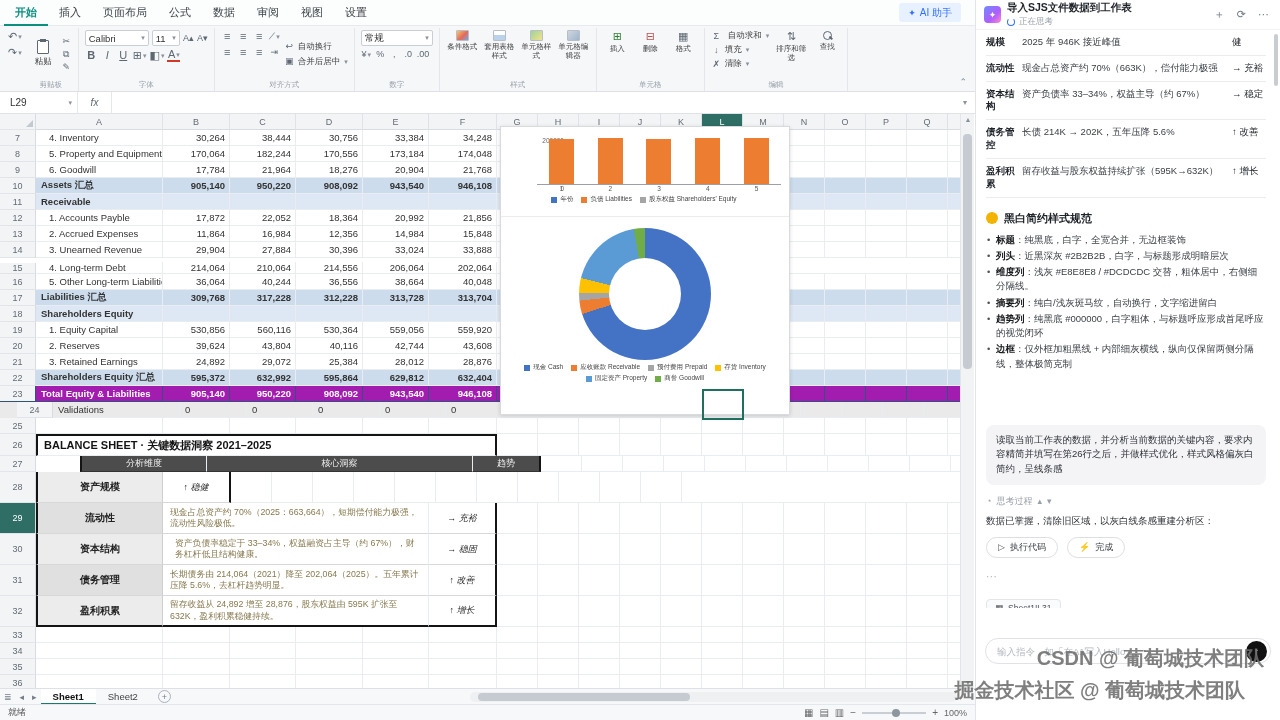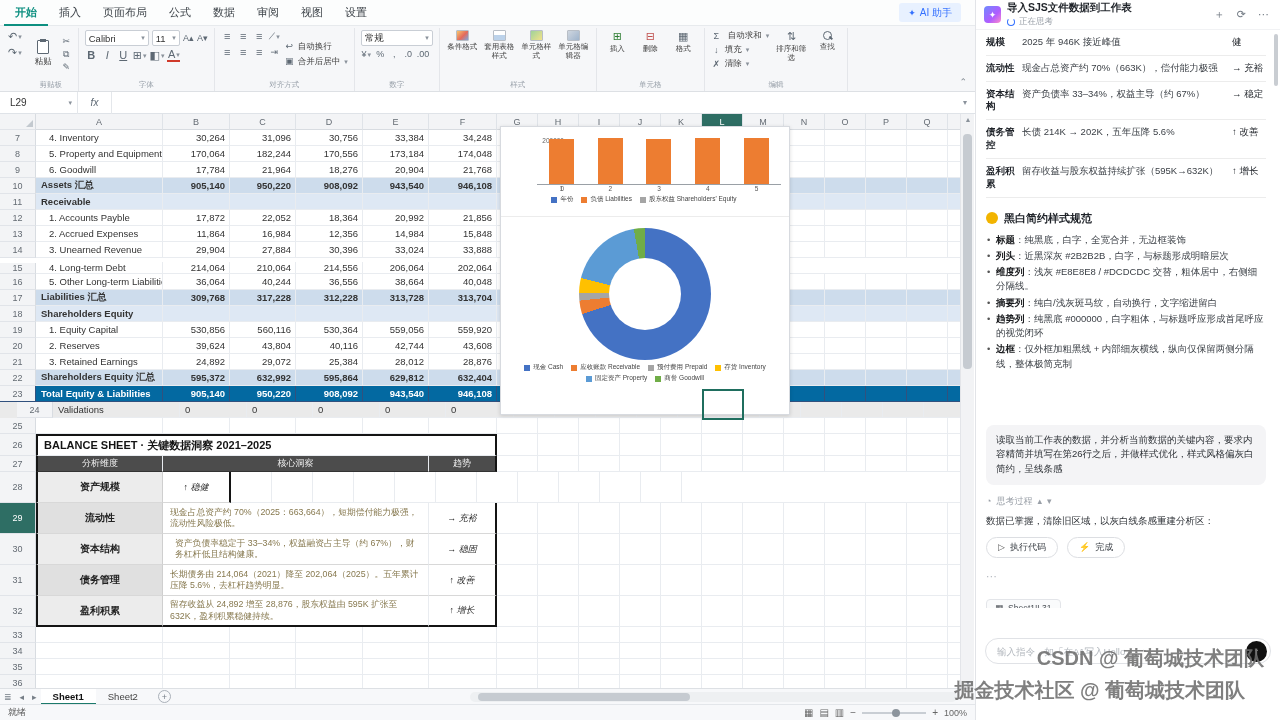--- a/index.html
+++ b/index.html
@@ -66,21 +66,21 @@
 .corner{position:relative}
 .corner::after{content:"";position:absolute;right:2px;bottom:2px;border-left:7px solid transparent;border-bottom:7px solid #c3c9cf}
 .label{padding-left:5px}
 .indent{padding-left:13px}
 .num{justify-content:flex-end;padding-right:4px}
 .vnum{justify-content:flex-start;padding-left:5px}
 .fill{flex:1;border-right:none}
 .r-item{background:#fff}
 .r-section{background:#dee8f4}.r-section .gc{font-weight:bold}
 .r-subtotal{background:#cddcec}.r-subtotal .gc{font-weight:bold}
-.r-total{background:#0369a1}.r-total .gc{font-weight:bold;color:#fff;border-right-color:#31517e;border-bottom-color:#31517e}
+.r-total{background:#a21caf}.r-total .gc{font-weight:bold;color:#fff;border-right-color:#31517e;border-bottom-color:#31517e}
 .r-total .gutter,.r-section .gutter,.r-subtotal .gutter,.r-validation .gutter{font-weight:normal;color:#646b73;background:#f3f4f6}
 .r-validation{background:#eaeaea}
 .a-title{font-weight:bold;font-size:11px;color:#141414;padding-left:6px;border-top:2px solid #141414;border-left:2px solid #141414;border-right:2px solid #141414;background:#fff}
 .a-head{background:#4c4c4c;color:#f2f2f2;font-size:9px;justify-content:center;border-bottom:1px solid #333}
 .a-head.first{border-left:2px solid #141414}
 .a-head.last{border-right:2px solid #141414}
 .a-dim{justify-content:center;font-weight:bold;font-size:10px;color:#222;border-left:2px solid #141414;border-right:1px solid #cfcfcf;border-bottom:1px solid #d8d8d8}
 .a-insight{font-size:8.8px;color:#87794f;padding:2px 7px;white-space:normal;line-height:1.3;border-bottom:1px solid #d8d8d8;background:#fff}
 .a-trend{justify-content:center;font-style:italic;font-size:9px;color:#2b2b2b;border-right:2px solid #141414;border-bottom:1px solid #d8d8d8;background:#fff}
 .a-last .a-dim,.a-last .a-insight,.a-last .a-trend{border-bottom:2px solid #141414}
@@ -371,21 +371,21 @@
           <div class="gc ghcell" style="width: 41px;">N</div>
           <div class="gc ghcell" style="width: 41px;">O</div>
           <div class="gc ghcell" style="width: 41px;">P</div>
           <div class="gc ghcell" style="width: 41px;">Q</div>
           <div class="gc ghcell fill"></div>
         </div>
         <div class="grow r-item" style="height: 16px;">
           <div class="gc gutter">7</div>
           <div class="gc label indent" style="width: 127px;">4. Inventory</div>
           <div class="gc num" style="width: 67px;">30,264</div>
-          <div class="gc num" style="width: 66px;">31,096</div>
+          <div class="gc num" style="width: 66px;">38,444</div>
           <div class="gc num" style="width: 67px;">30,756</div>
           <div class="gc num" style="width: 66px;">33,384</div>
           <div class="gc num" style="width: 68px;">34,248</div>
           <div class="gc " style="width: 41px;"></div>
           <div class="gc " style="width: 41px;"></div>
           <div class="gc " style="width: 41px;"></div>
           <div class="gc " style="width: 41px;"></div>
           <div class="gc " style="width: 41px;"></div>
           <div class="gc " style="width: 41px;"></div>
           <div class="gc " style="width: 41px;"></div>
@@ -784,21 +784,21 @@
           <div class="gc " style="width: 41px;"></div>
           <div class="gc " style="width: 41px;"></div>
           <div class="gc " style="width: 41px;"></div>
           <div class="gc " style="width: 41px;"></div>
           <div class="gc " style="width: 41px;"></div>
           <div class="gc " style="width: 41px;"></div>
           <div class="gc fill"></div>
         </div>
         <div class="grow" style="height: 16px;">
           <div class="gc gutter">27</div>
-          <div class="gc a-head first" style="width: 127px;">分析维度</div>
+          <div class="gc a-head first" style="width: 127px; margin-left: 44px;">分析维度</div>
           <div class="gc a-head" style="width: 266px;">核心洞察</div>
           <div class="gc a-head last" style="width: 68px;">趋势</div>
           <div class="gc " style="width: 41px;"></div>
           <div class="gc " style="width: 41px;"></div>
           <div class="gc " style="width: 41px;"></div>
           <div class="gc " style="width: 41px;"></div>
           <div class="gc " style="width: 41px;"></div>
           <div class="gc " style="width: 41px;"></div>
           <div class="gc " style="width: 41px;"></div>
           <div class="gc " style="width: 41px;"></div>

